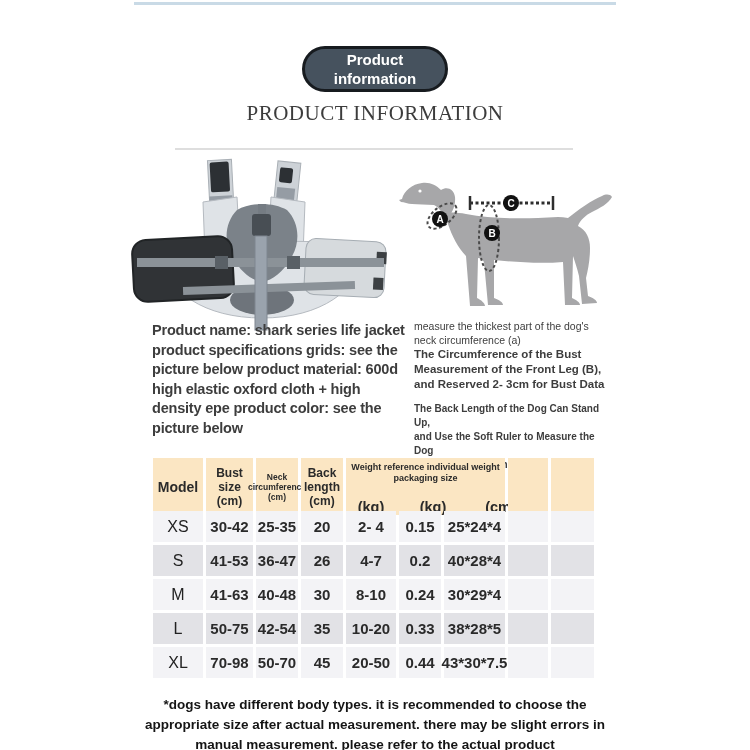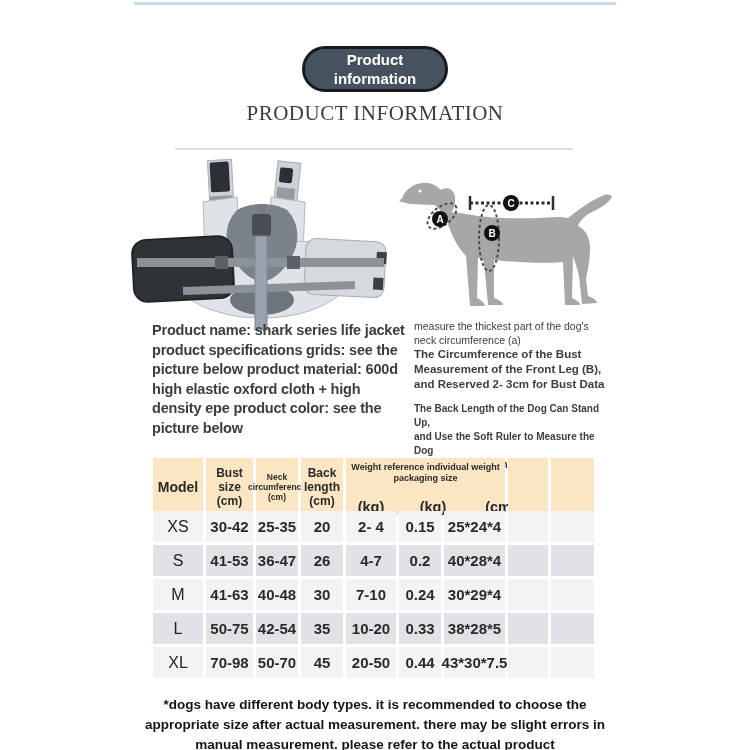--- a/index.html
+++ b/index.html
@@ -228,21 +228,21 @@
           <div class="tcell">0.2</div>
           <div class="tcell">40*28*4</div>
           <div class="tcell"></div>
           <div class="tcell"></div>
         </div>
         <div class="trow light">
           <div class="tcell model">M</div>
           <div class="tcell">41-63</div>
           <div class="tcell">40-48</div>
           <div class="tcell">30</div>
-          <div class="tcell">7-10</div>
+          <div class="tcell">8-10</div>
           <div class="tcell">0.24</div>
           <div class="tcell">30*29*4</div>
           <div class="tcell"></div>
           <div class="tcell"></div>
         </div>
         <div class="trow dark">
           <div class="tcell model">L</div>
           <div class="tcell">50-75</div>
           <div class="tcell">42-54</div>
           <div class="tcell">35</div>

